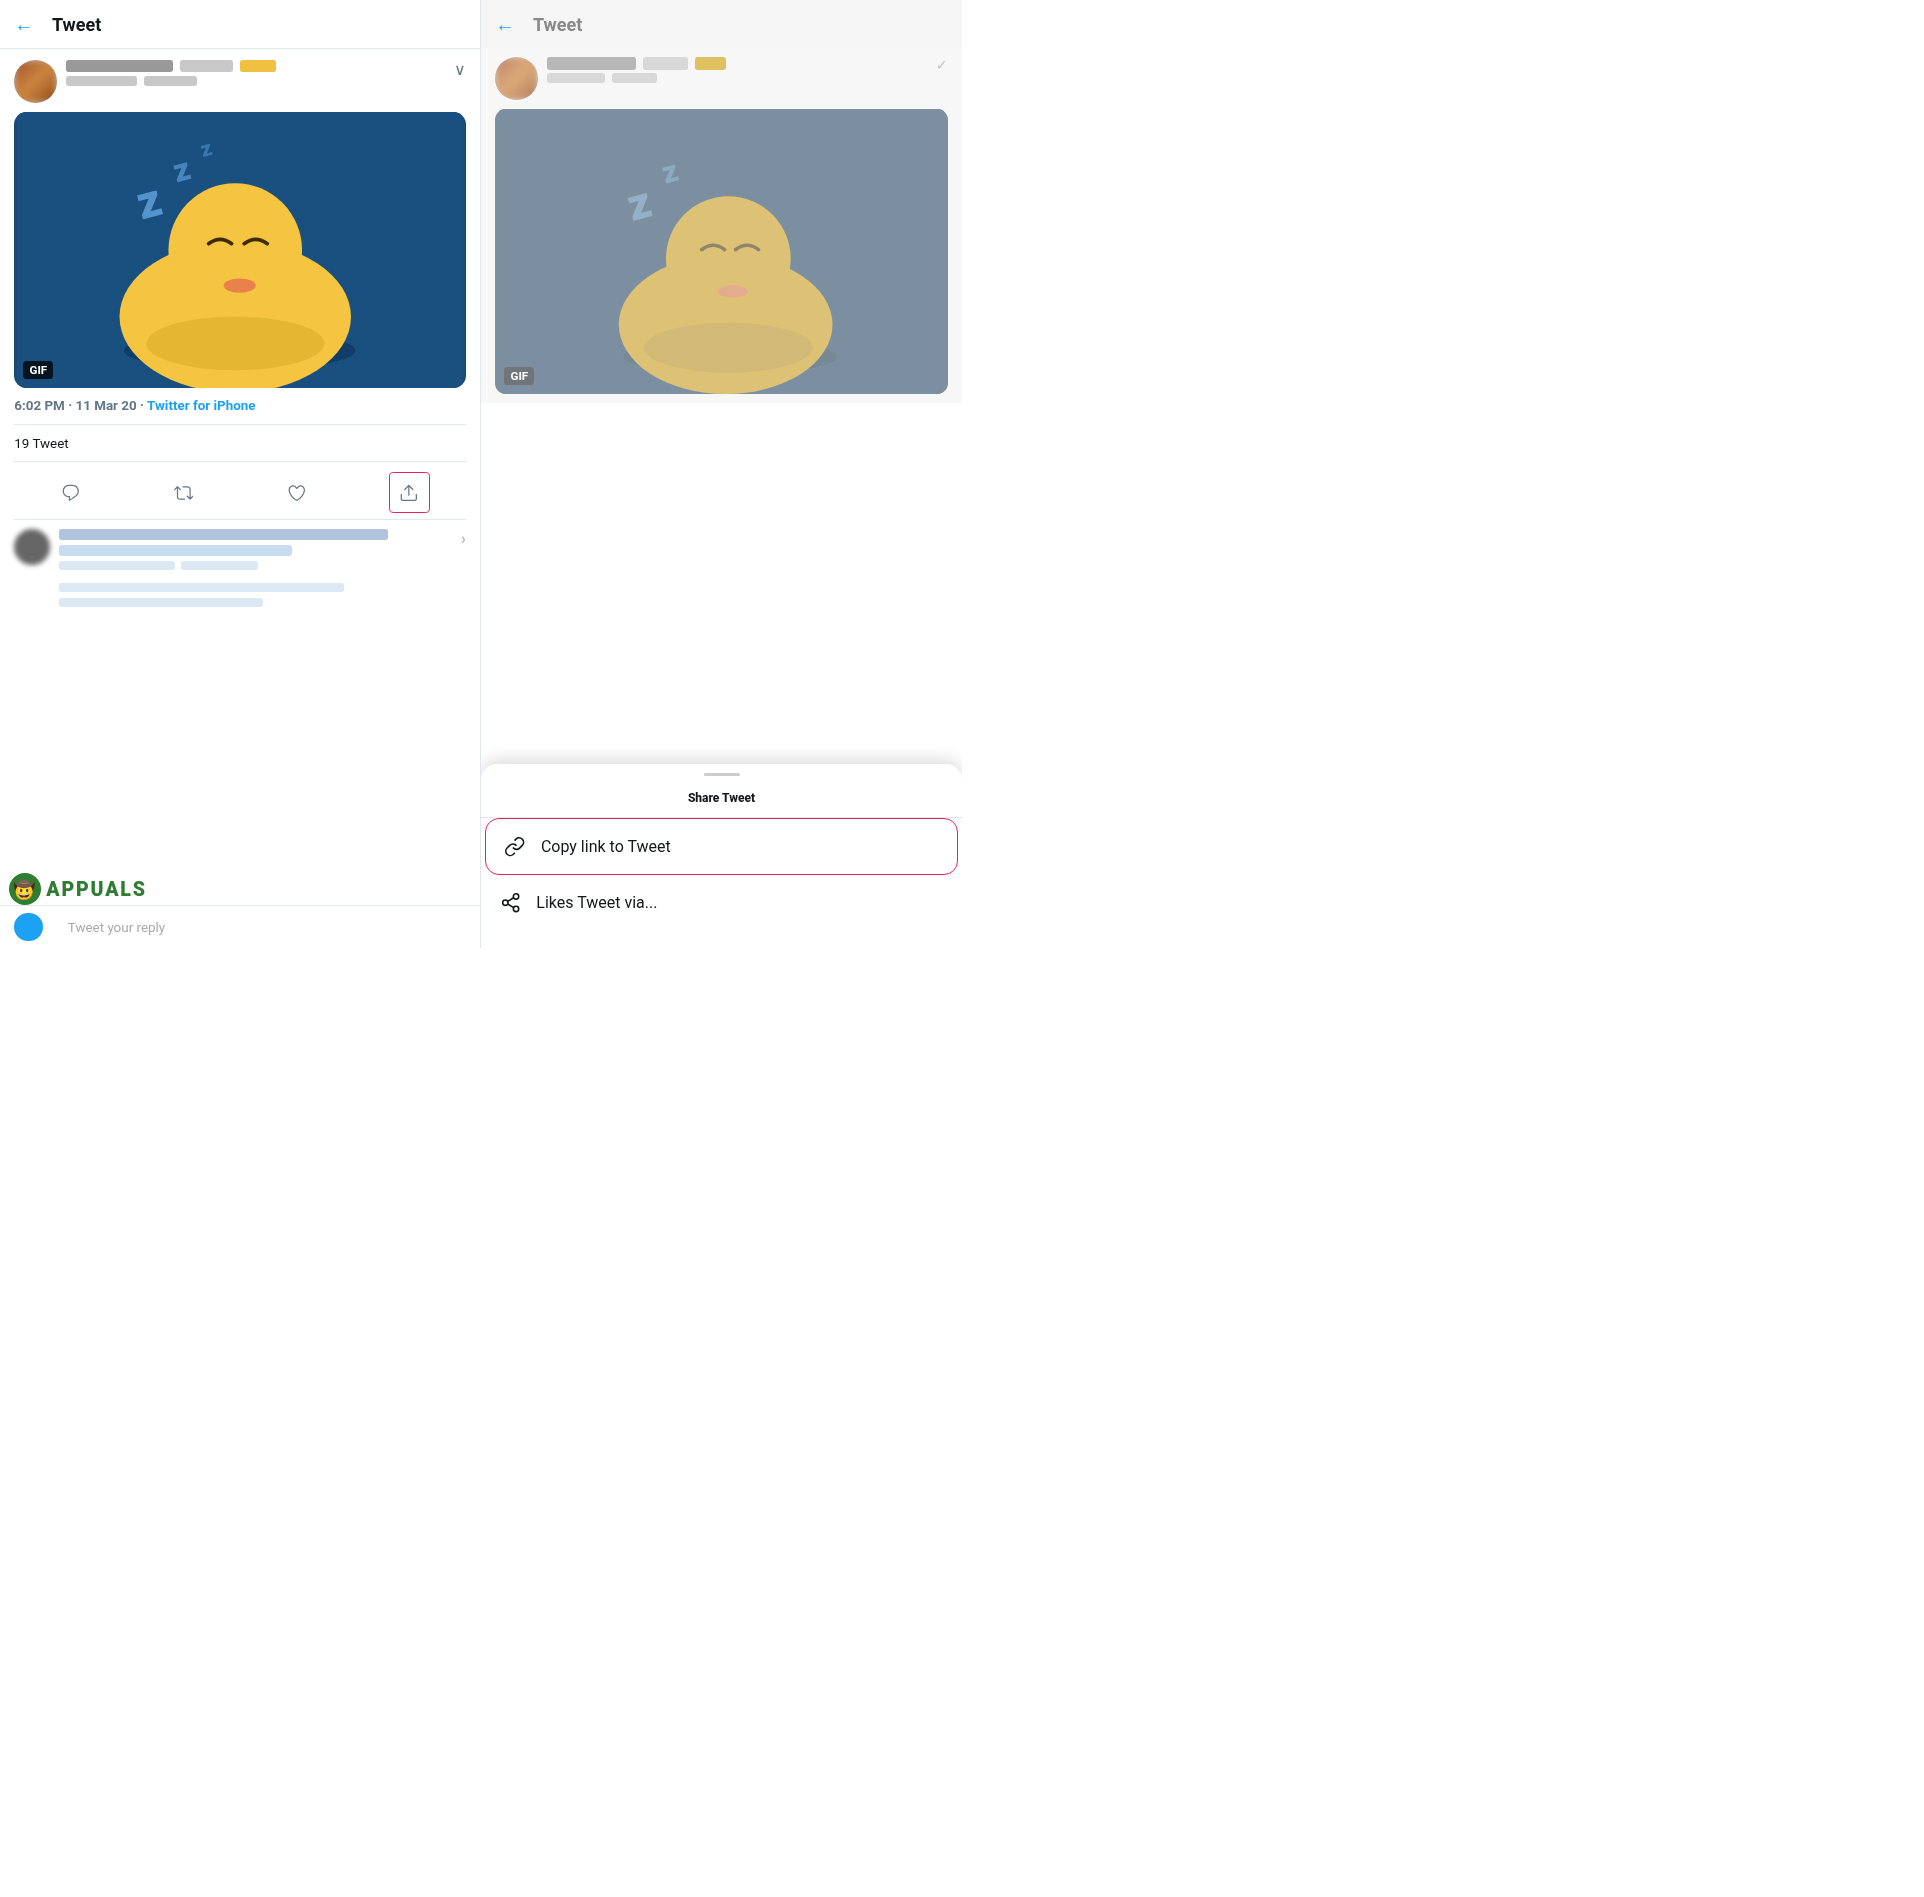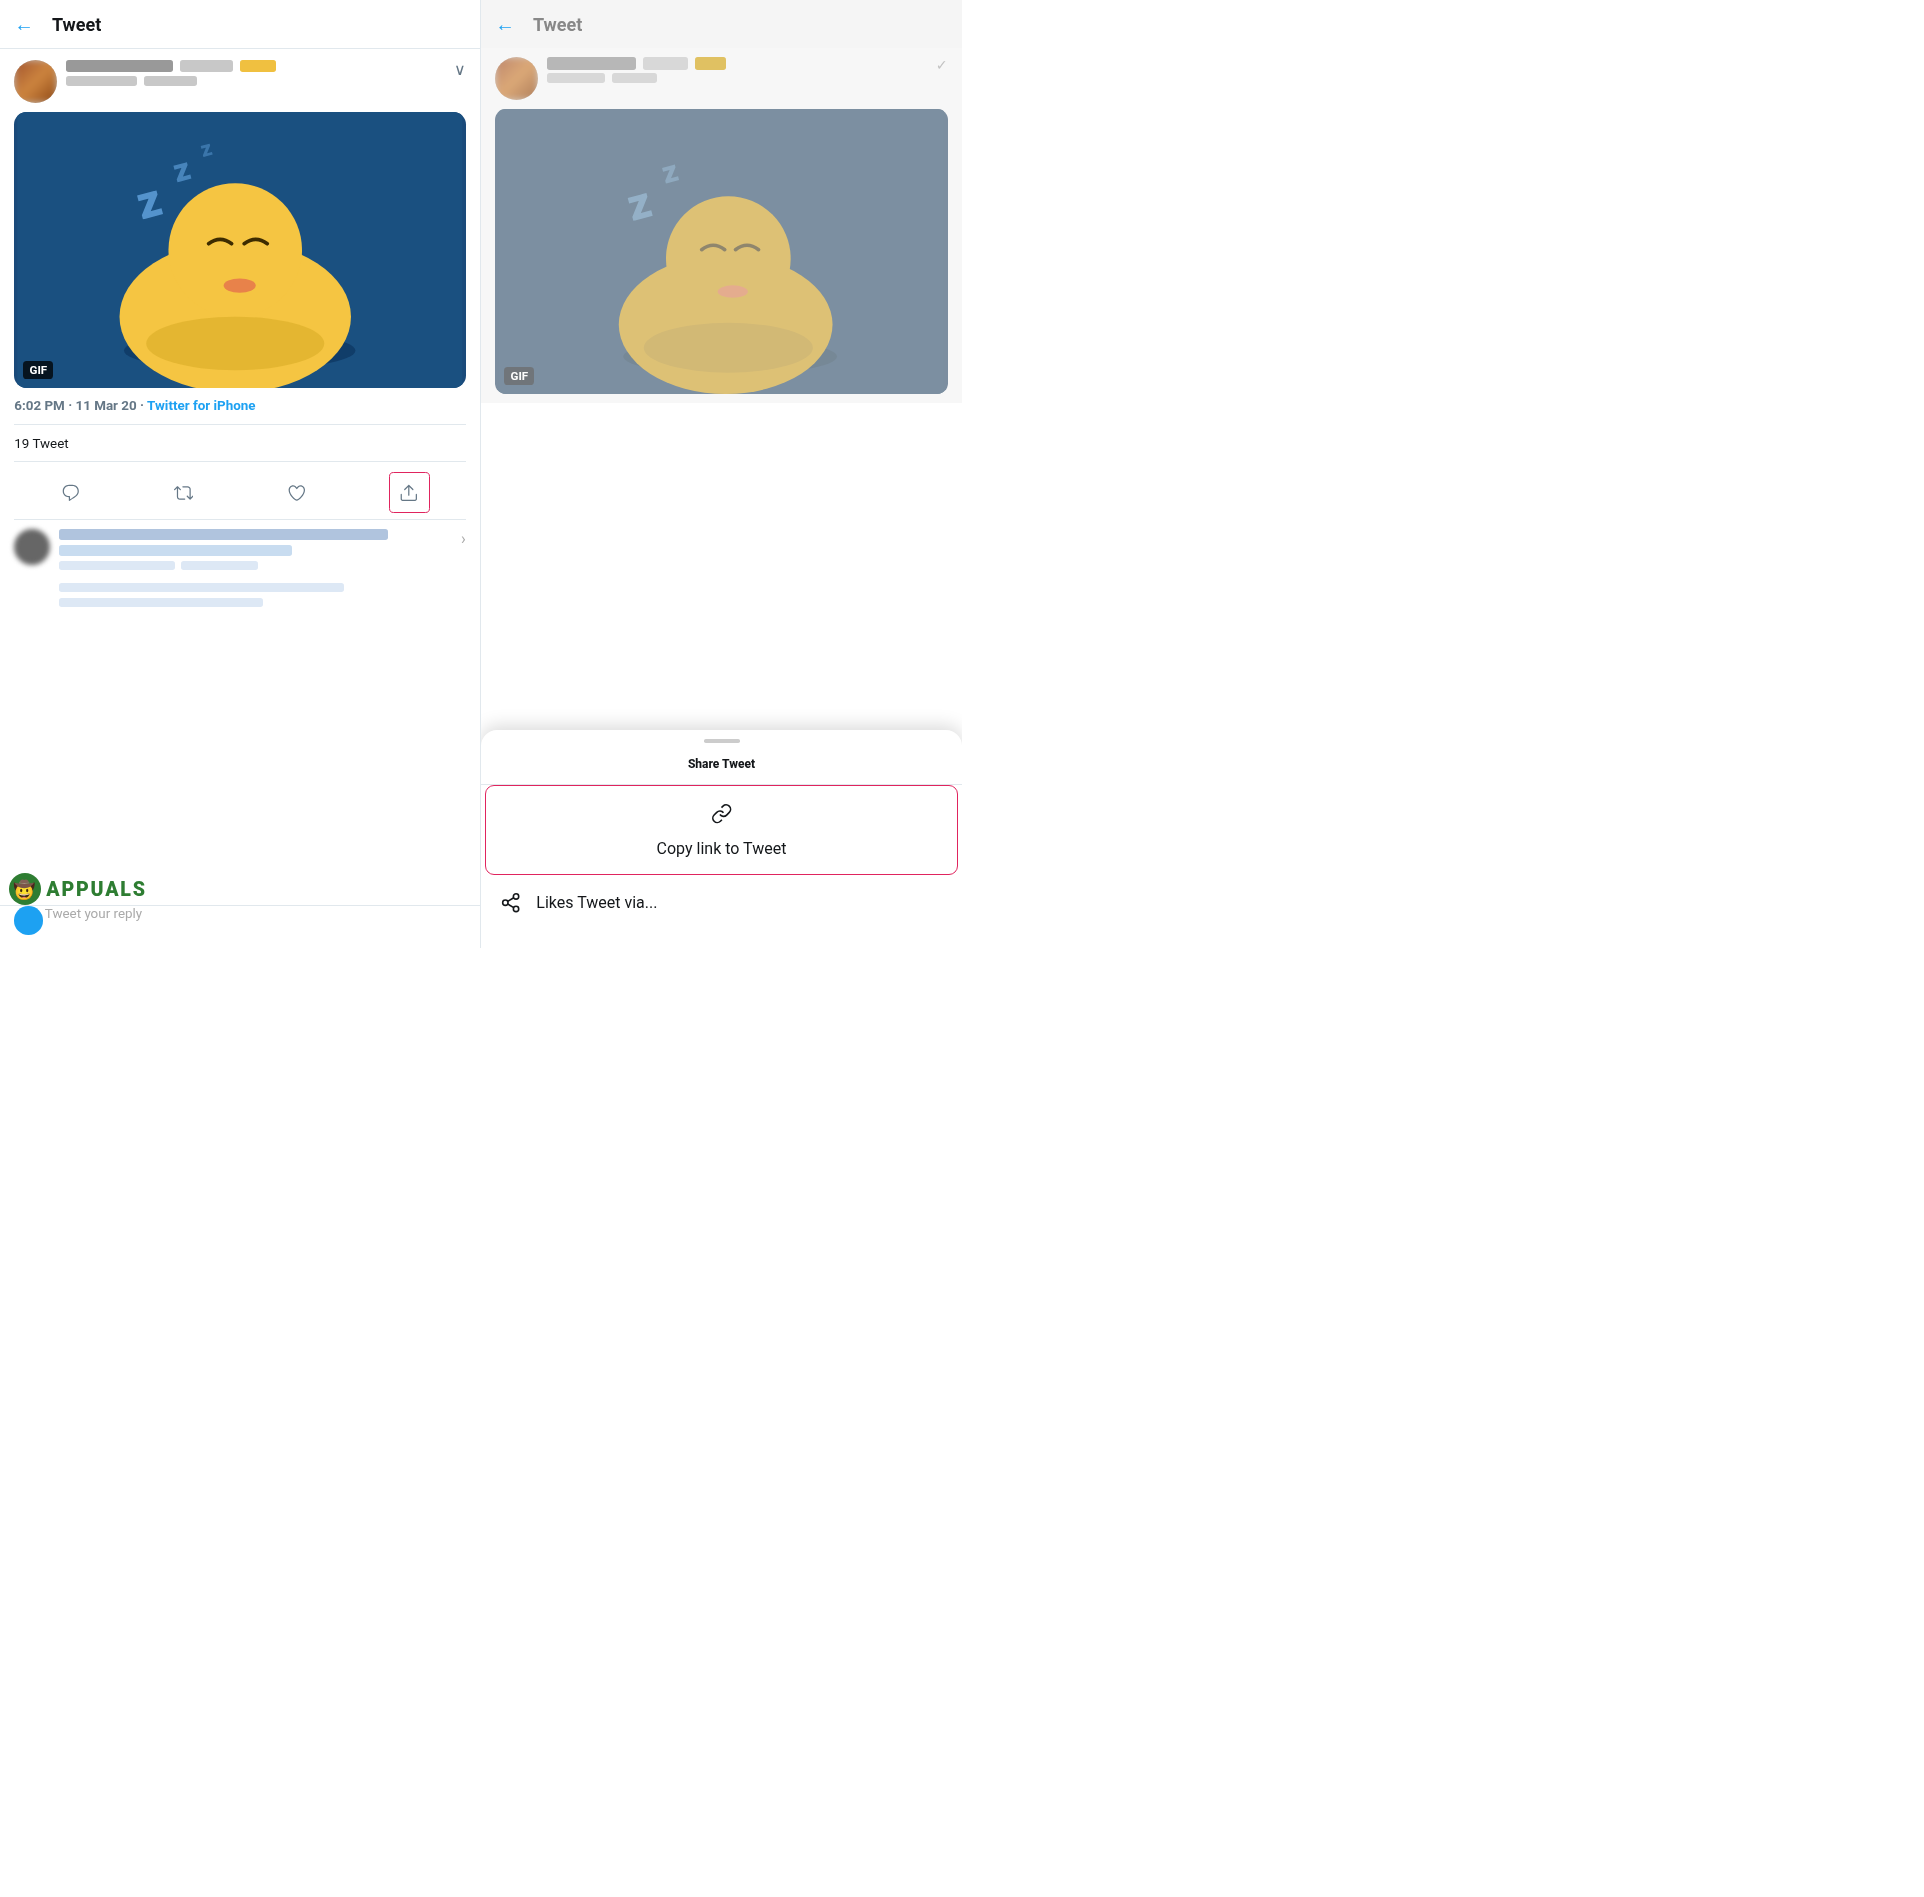--- a/index.html
+++ b/index.html
@@ -267,22 +267,23 @@
     
     .reply-bar {
       position: absolute;
       bottom: 0;
       left: 0;
       right: 0;
       height: 43px;
       background: #fff;
       border-top: 0.9px solid #e1e8ed;
       display: flex;
+      align-items: center;
       padding: 0 14.3px;
-      gap: 2px;
+      gap: 25px;
     }
 
     .reply-avatar {
       width: 28.5px;
       height: 28.5px;
       border-radius: 50%;
       background: #1da1f2;
       flex-shrink: 0;
     }
 
@@ -350,23 +351,22 @@
       stroke-width: 1.8;
     }
 
     .sheet-item-label {
       font-size: 16px;
       color: #14171a;
     }
 
     .sheet-item.copy-link {
       border: 1.8px solid #e0245e;
-      border-radius: 9px;
+      border-radius: 14px;
       margin: 0 3.6px;
-      flex-direction: column;
     }
 
     
     .dimmed-header {
       display: flex;
       align-items: center;
       padding: 12.5px 14.3px;
       background: #f5f5f5;
     }
 

